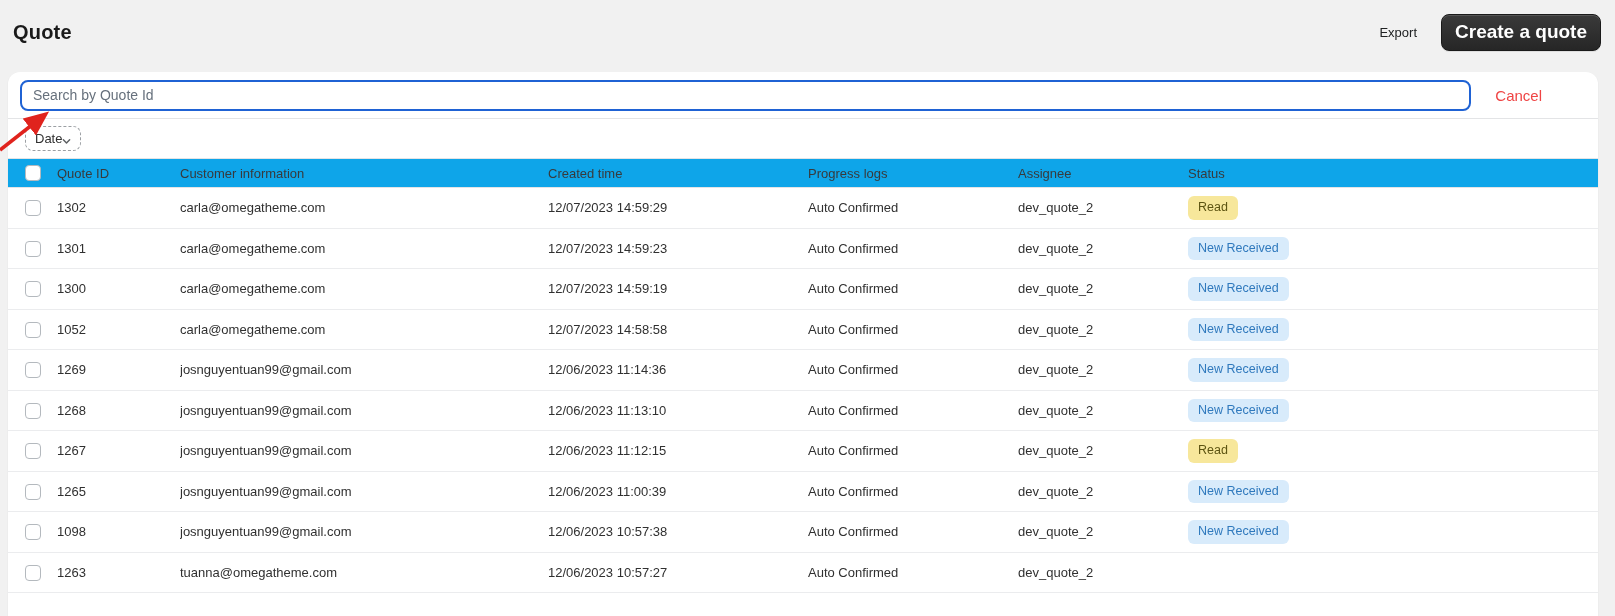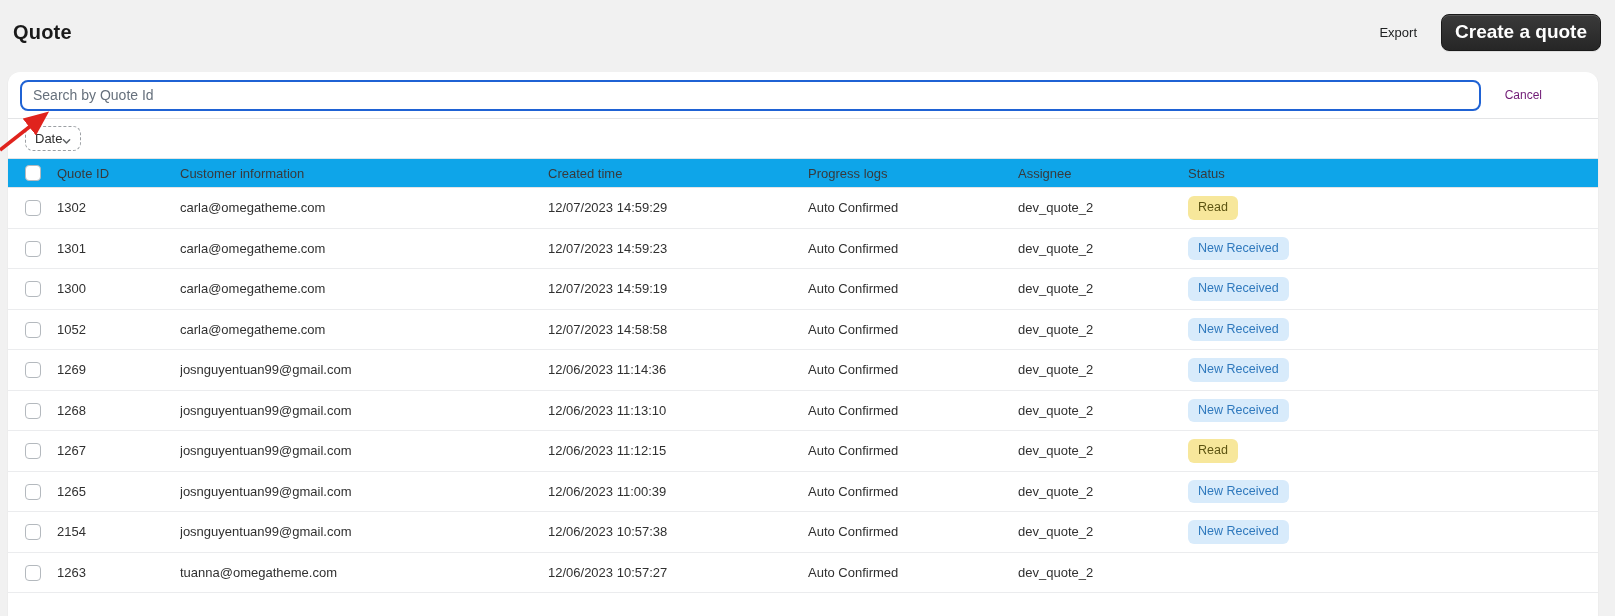--- a/index.html
+++ b/index.html
@@ -48,21 +48,21 @@
   }
   .search-input {
     flex:1; height:31px;
     font-family:inherit; font-size:14px; color:#303030;
     border:2px solid #1f62d4; border-radius:8px;
     padding:0 11px; outline:none; background:#fff;
   }
   .search-input::placeholder { color:#66707c; opacity:1; }
   .cancel-btn {
     background:none; border:none; font-family:inherit;
-    font-size:12px; color:#701a75; cursor:pointer;
+    font-size:15px; color:#ef4444; cursor:pointer;
     margin:0 44px 0 24px;
   }
 
   
   .filter-row { height:39px; display:flex; align-items:center; padding:0 17px; }
   .date-chip {
     display:inline-flex; align-items:center; 
     background:#fff; font-family:inherit; font-size:13px; color:#303030;
     border:1px dashed #9b9fa3; border-radius:8px;
     padding:4px 9px; cursor:pointer;
@@ -214,21 +214,21 @@
     <div class="cell">1265</div>
     <div class="cell">josnguyentuan99@gmail.com</div>
     <div class="cell">12/06/2023 11:00:39</div>
     <div class="cell">Auto Confirmed</div>
     <div class="cell">dev_quote_2</div>
     <div class="cell"><span class="badge" style="background: rgb(216, 235, 251); color: rgb(47, 121, 189);">New Received</span></div>
   </div>
 
   <div class="grid-row trow">
     <div class="cell cb"><span class="checkbox"></span></div>
-    <div class="cell">2154</div>
+    <div class="cell">1098</div>
     <div class="cell">josnguyentuan99@gmail.com</div>
     <div class="cell">12/06/2023 10:57:38</div>
     <div class="cell">Auto Confirmed</div>
     <div class="cell">dev_quote_2</div>
     <div class="cell"><span class="badge" style="background: rgb(216, 235, 251); color: rgb(47, 121, 189);">New Received</span></div>
   </div>
 
   <div class="grid-row trow">
     <div class="cell cb"><span class="checkbox"></span></div>
     <div class="cell">1263</div>

